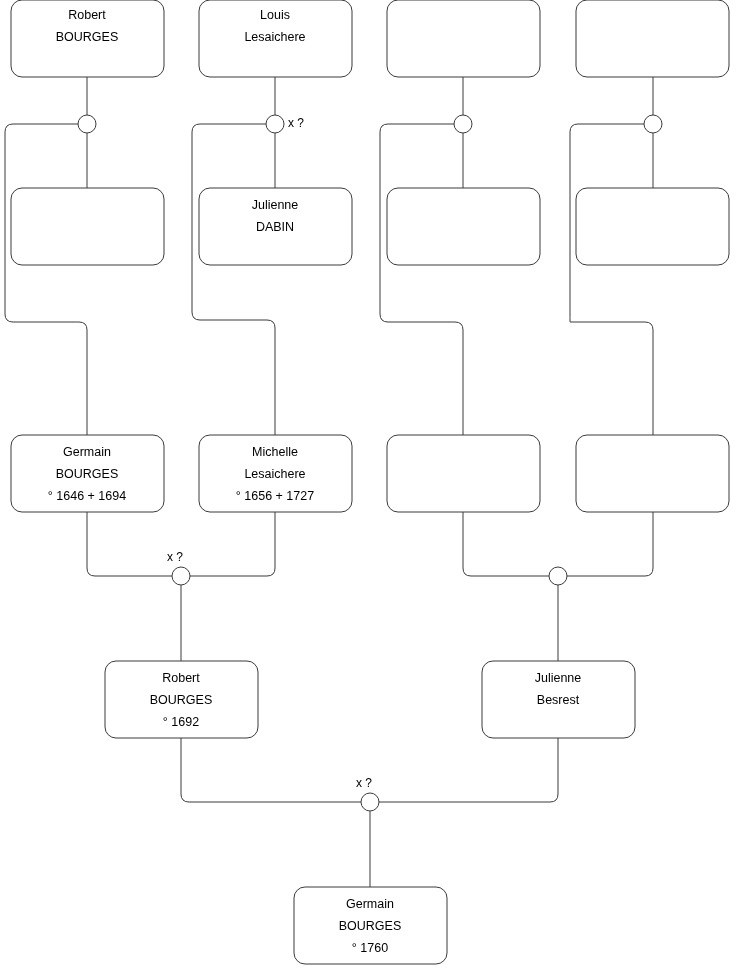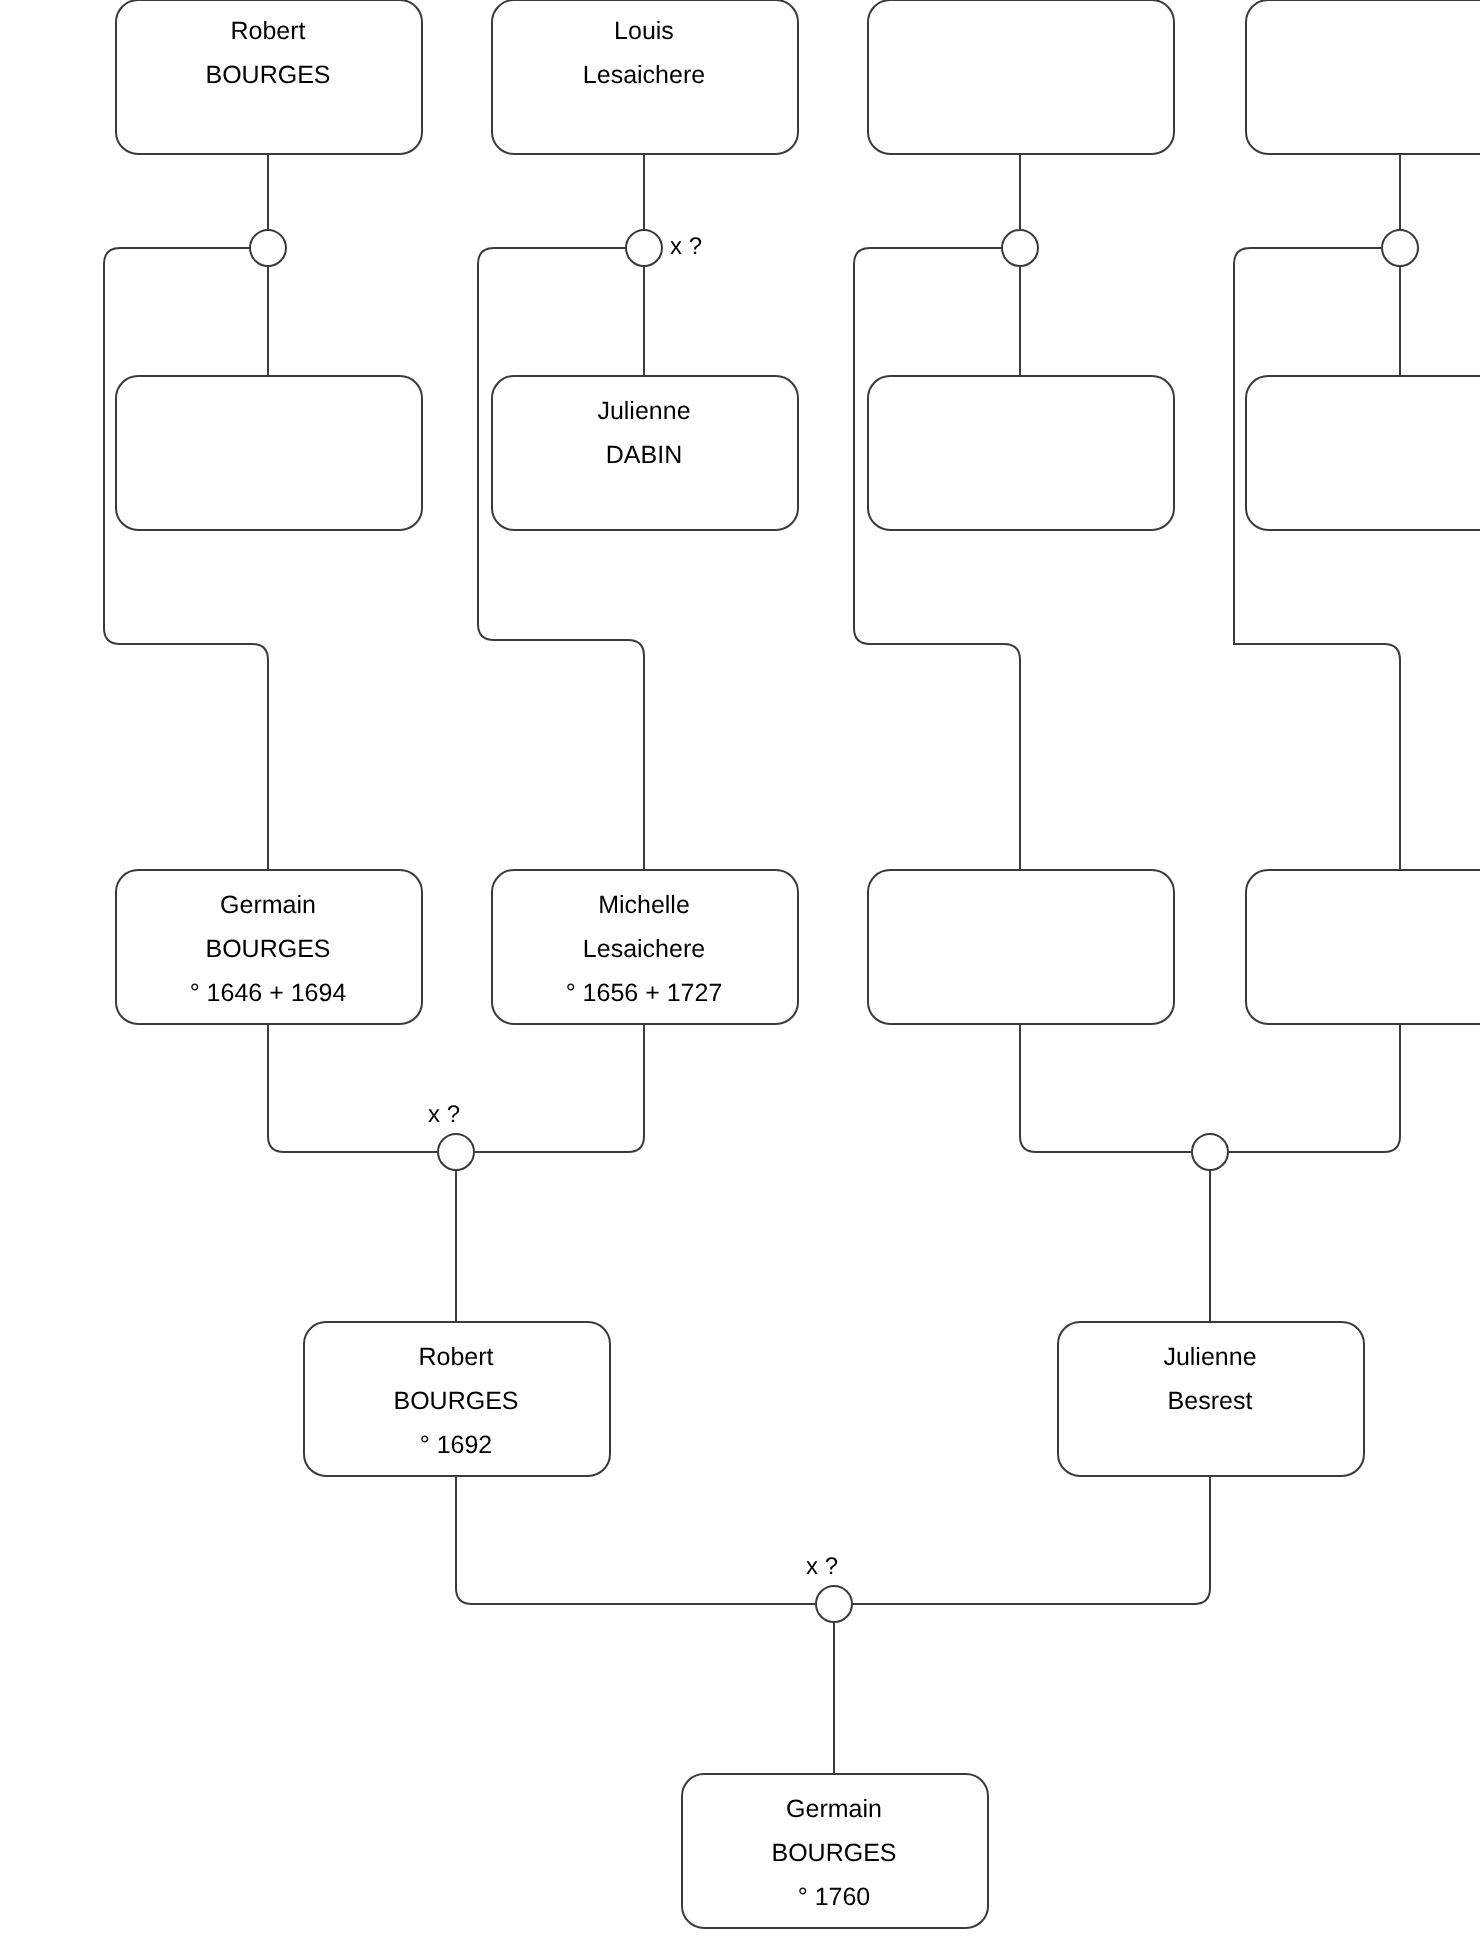--- a/index.html
+++ b/index.html
@@ -10,21 +10,20 @@
   body {
     width: 740px;
     height: 975px;
     font-family: "Liberation Sans", sans-serif;
     overflow: hidden;
   }
   #tree-root {
     position: relative;
     width: 687px;
     height: 975px;
-    margin-left: 47px;
   }
   svg.tree-canvas {
     position: absolute;
     top: 0;
     left: 0;
     width: 740px;
     height: 975px;
     display: block;
   }
   .person-box {

